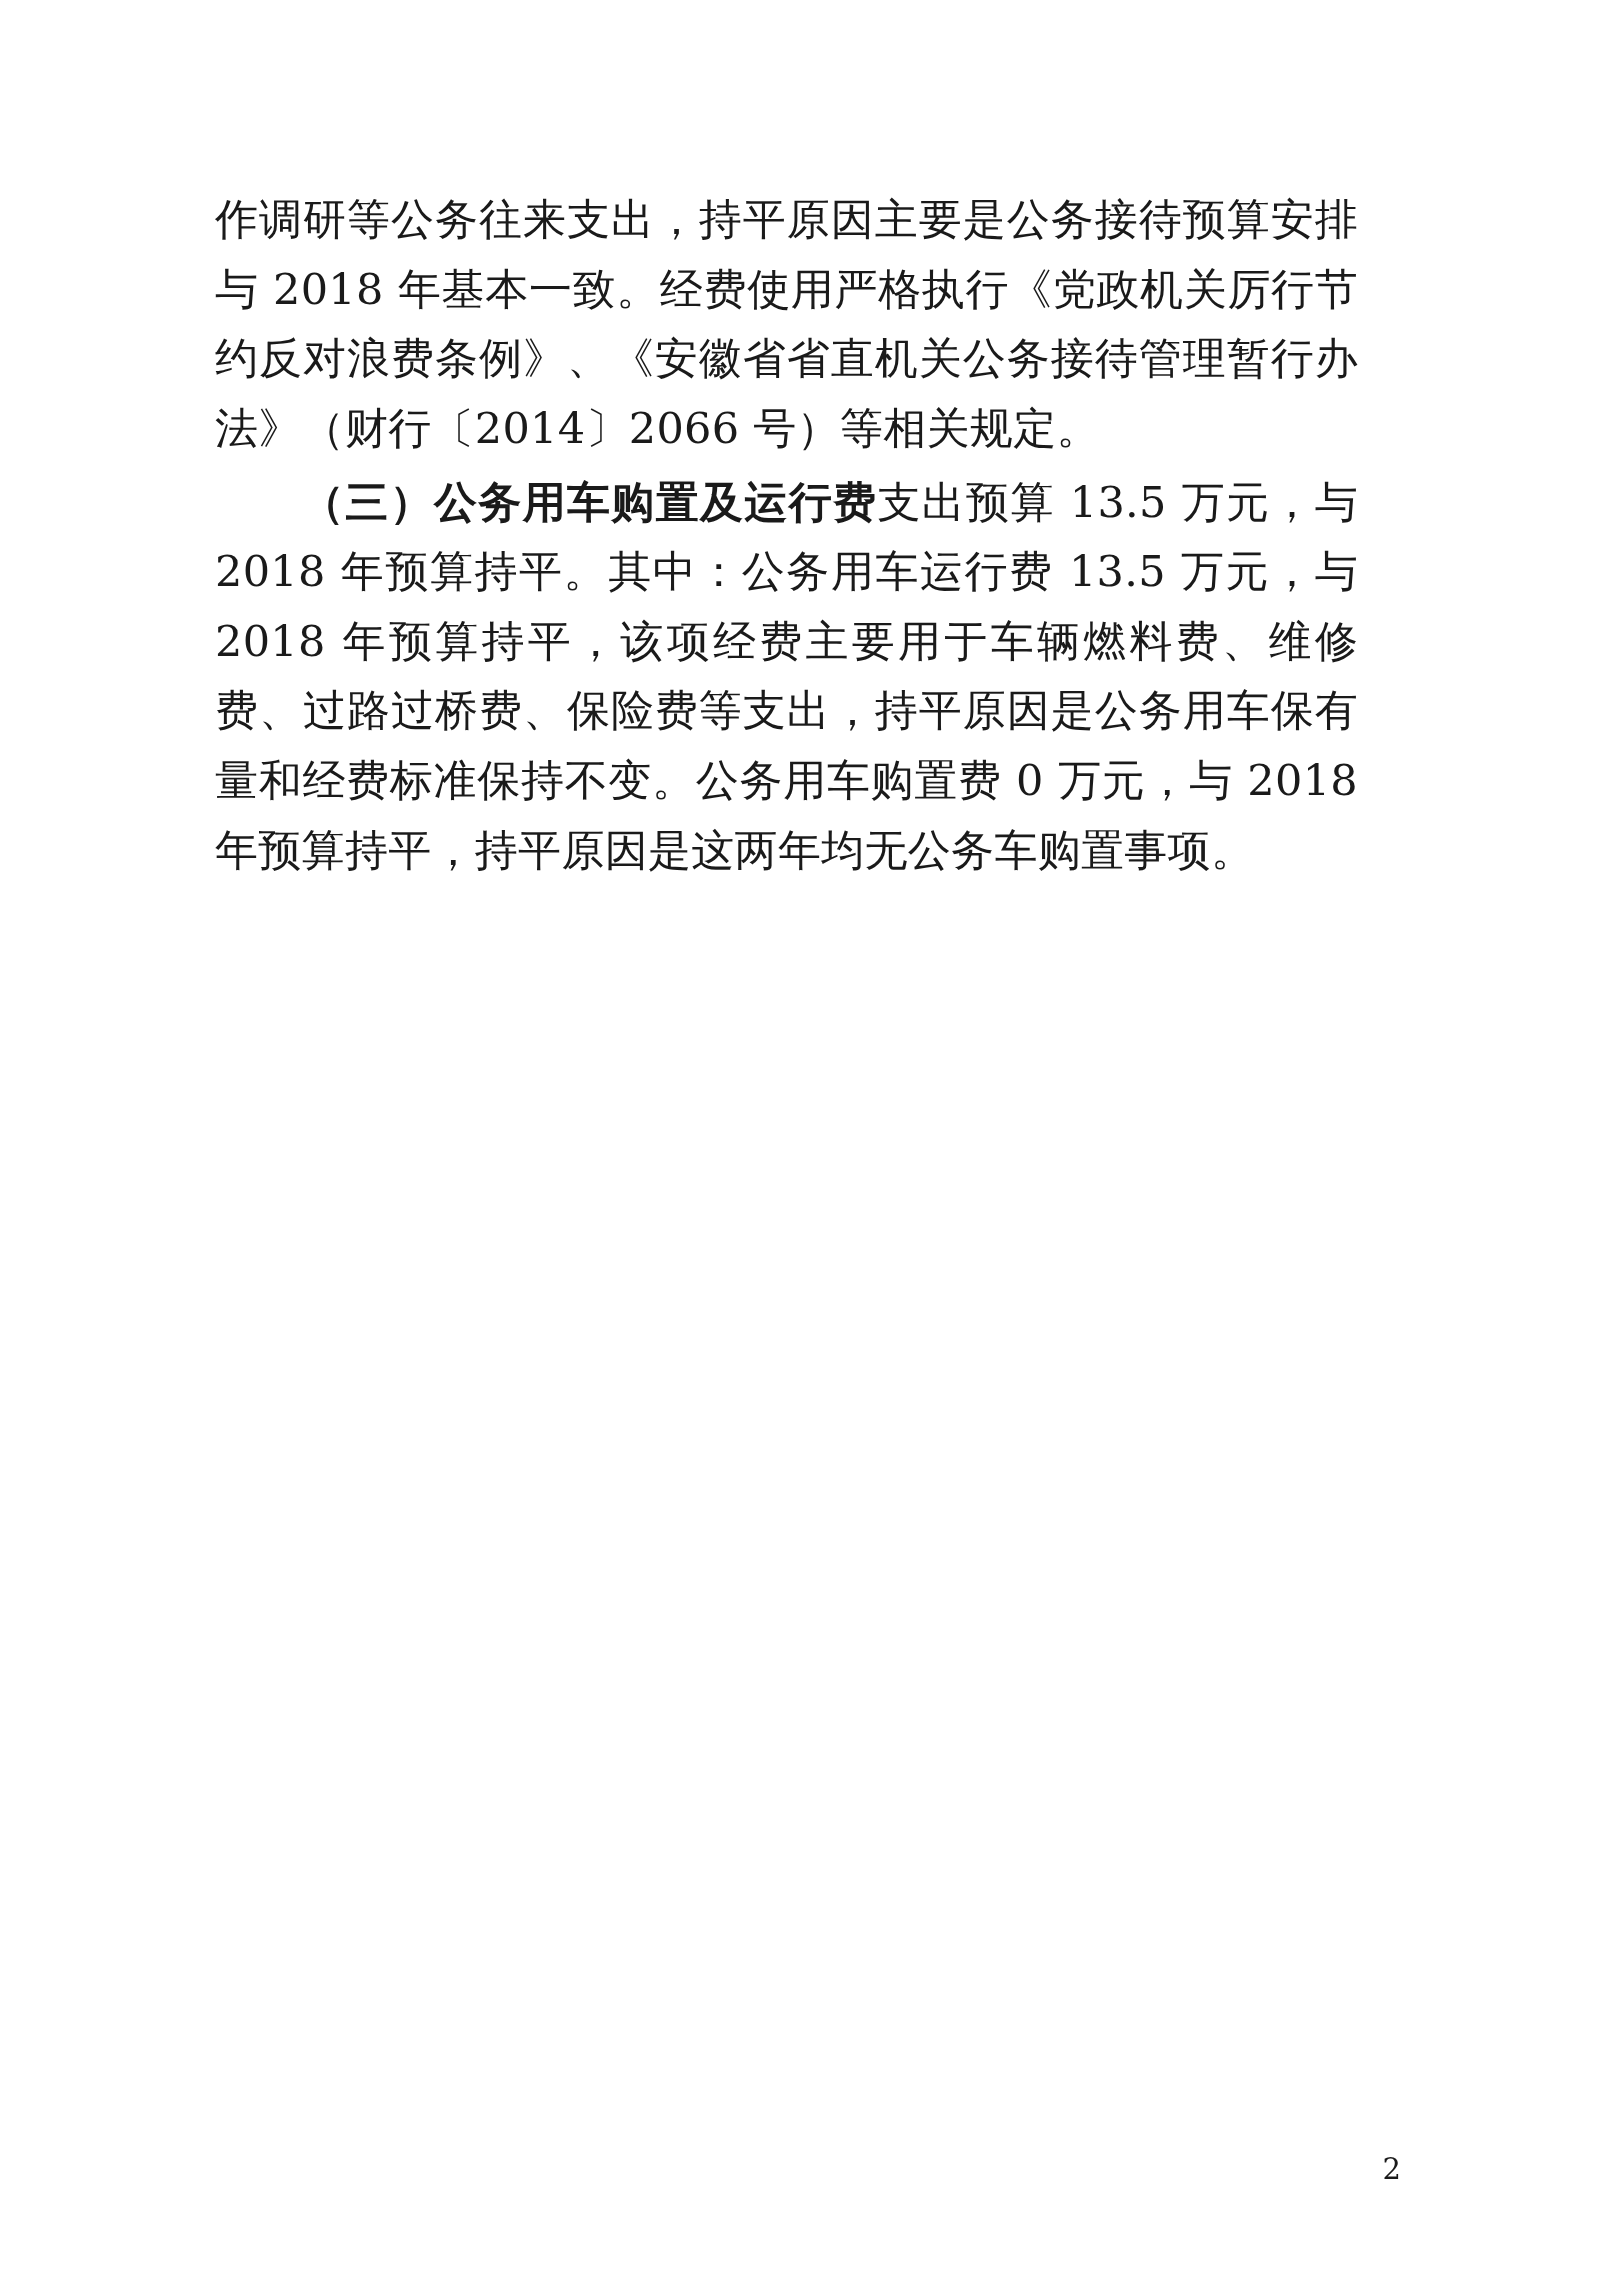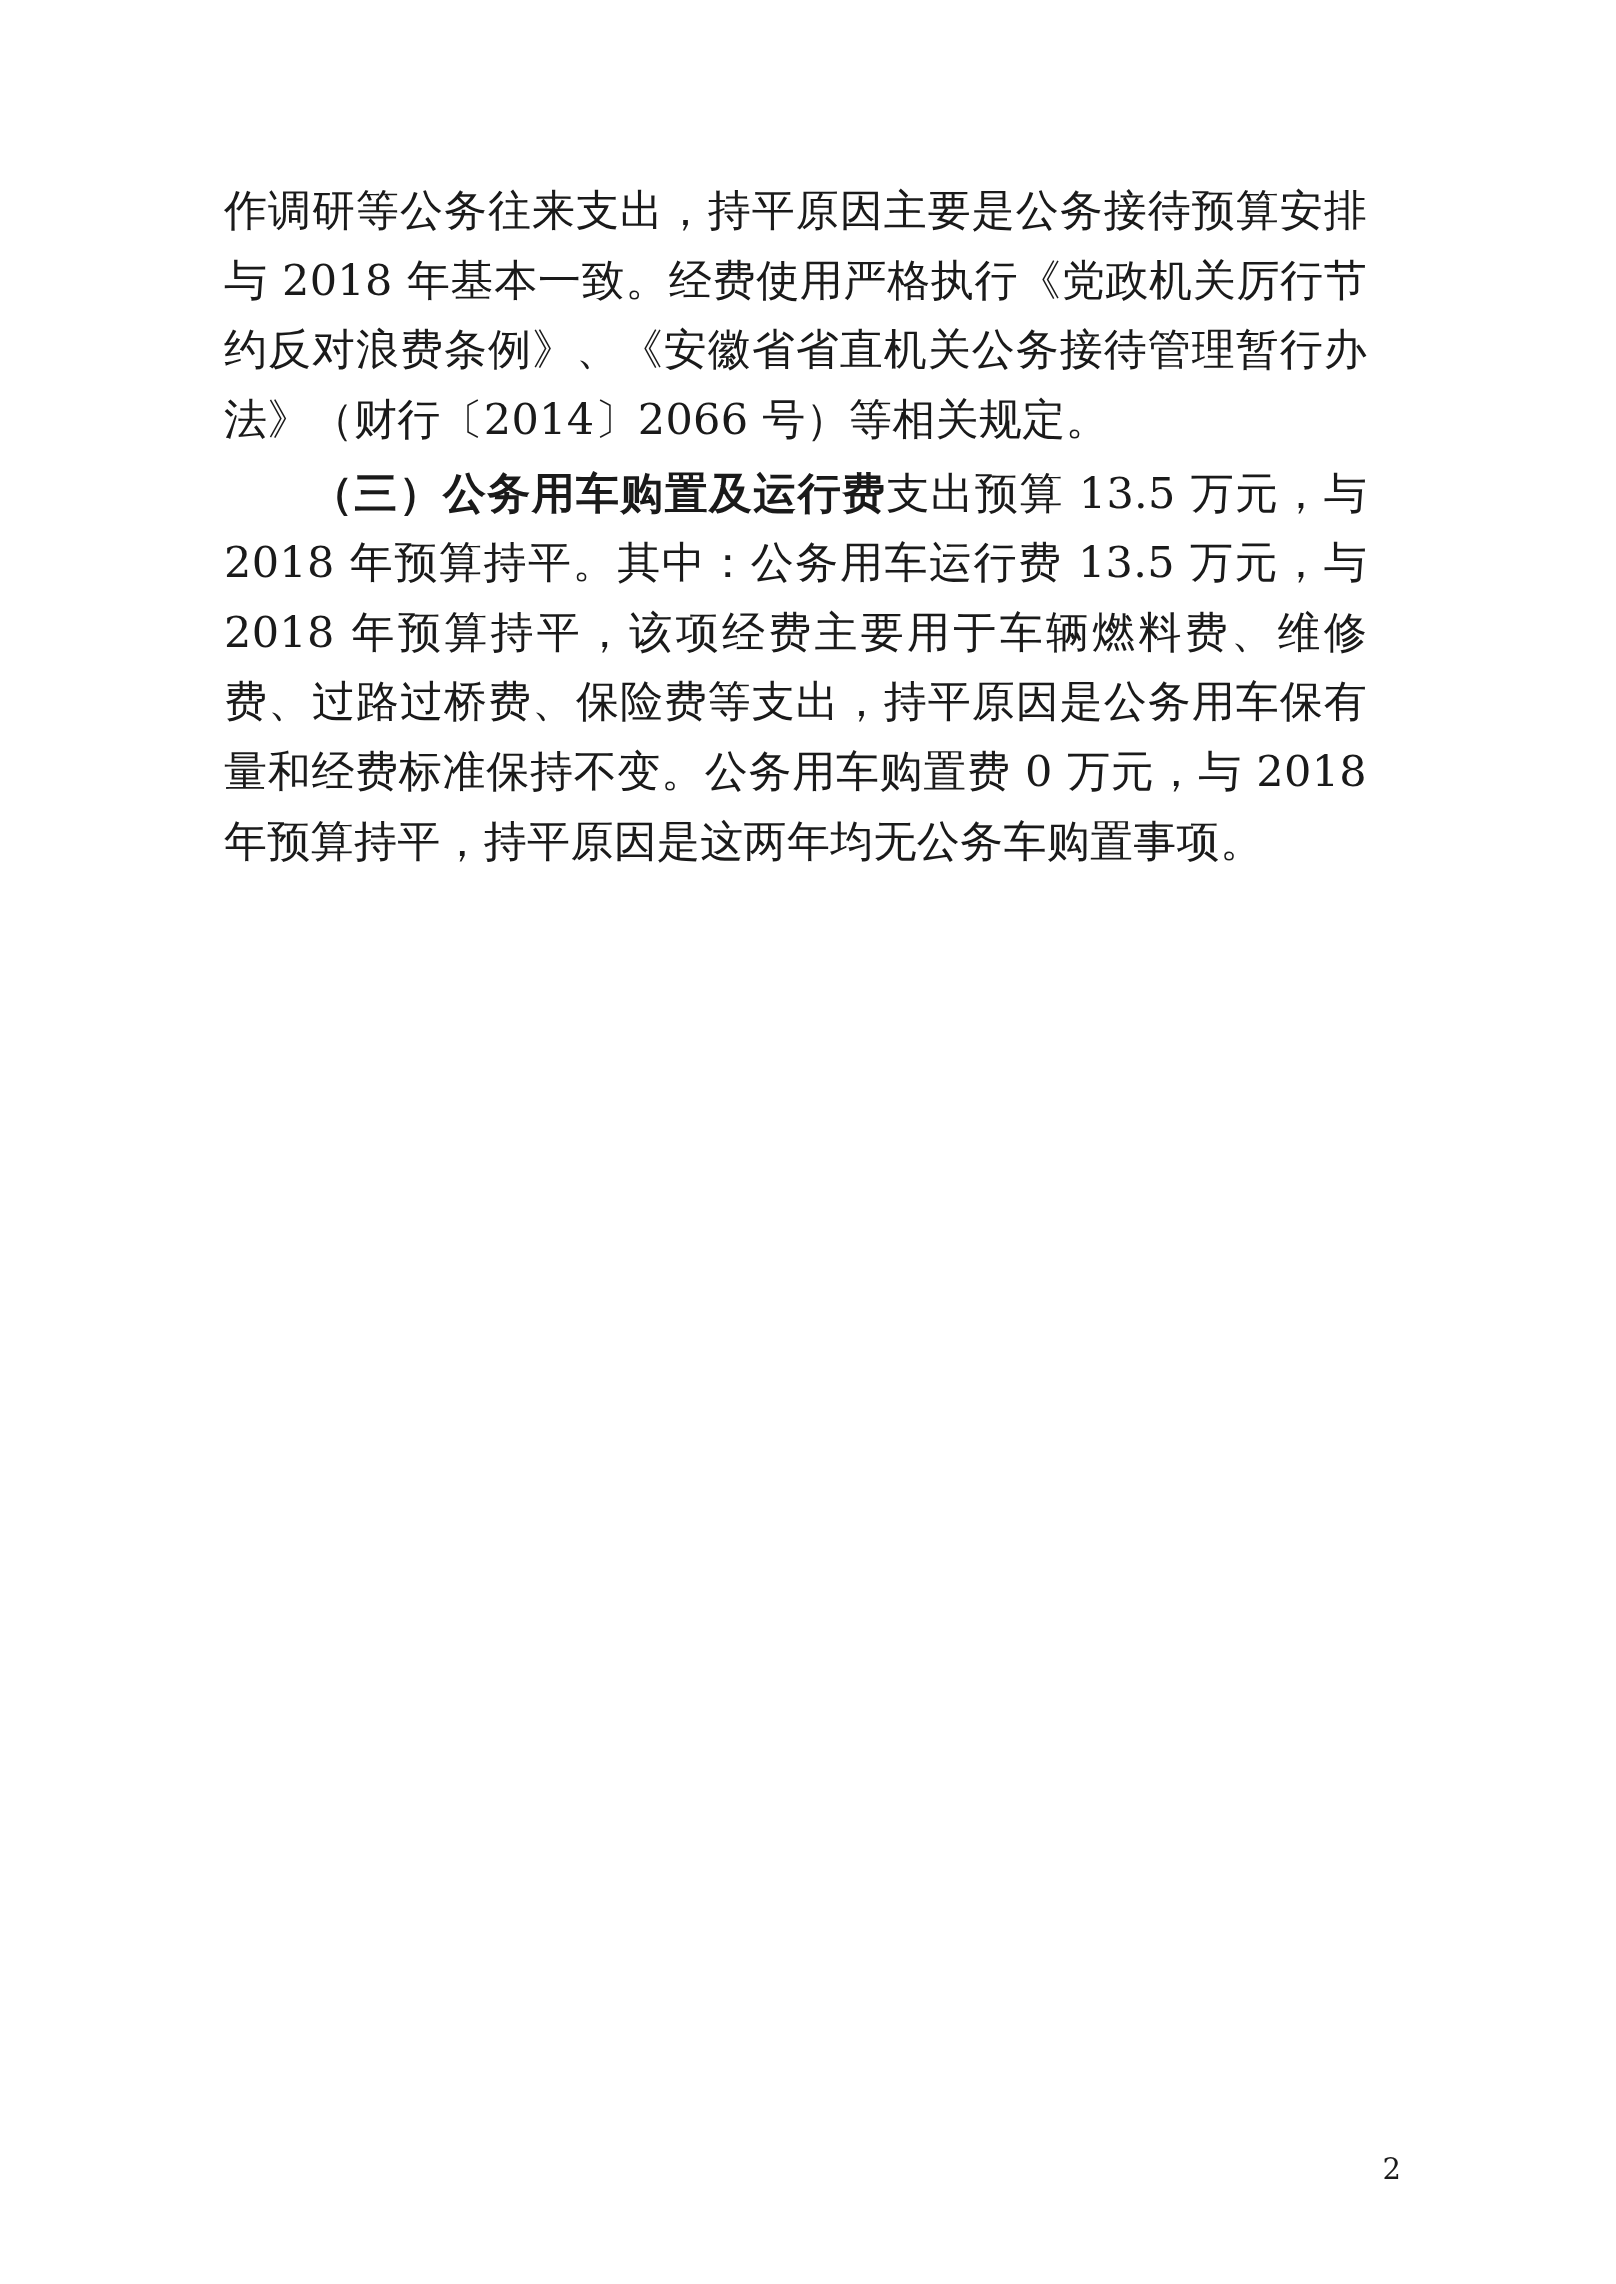--- a/index.html
+++ b/index.html
@@ -13,23 +13,22 @@
     height: 2284px;
     background: #ffffff;
     box-sizing: border-box;
     overflow: hidden;
     font-family: "DejaVu Serif", "Liberation Serif", serif;
     color: #1a1a1a;
   }
   .content {
     position: absolute;
     left: 215px;
-    top: 176px;
+    top: 185px;
     width: 1143px;
-    margin-left: 9px;
   }
   p.para {
     margin: 0;
     font-size: 43px;
     line-height: 1.62;
     letter-spacing: 0.3px;
     text-align: justify;
     text-justify: inter-ideograph;
     word-break: break-all;
   }

